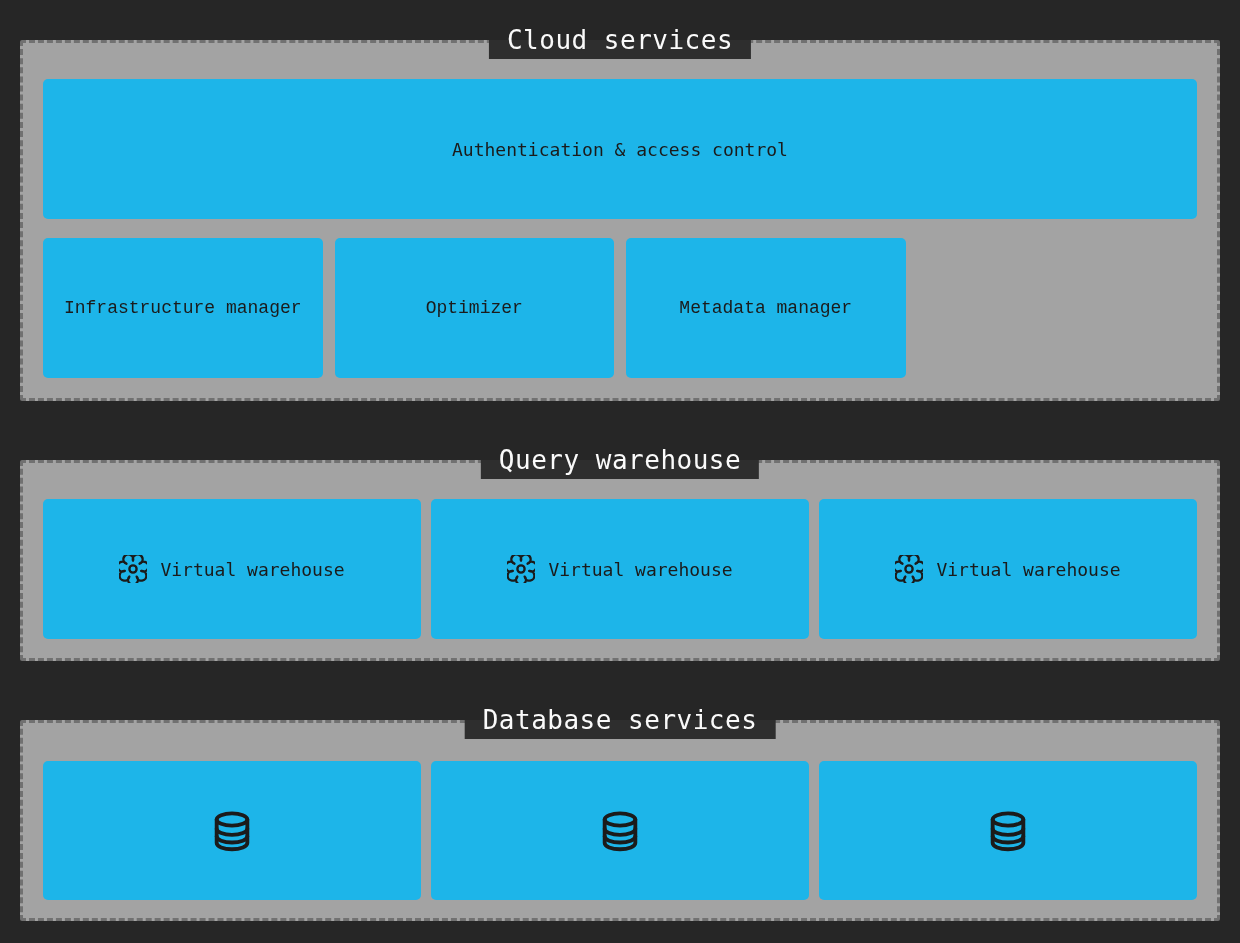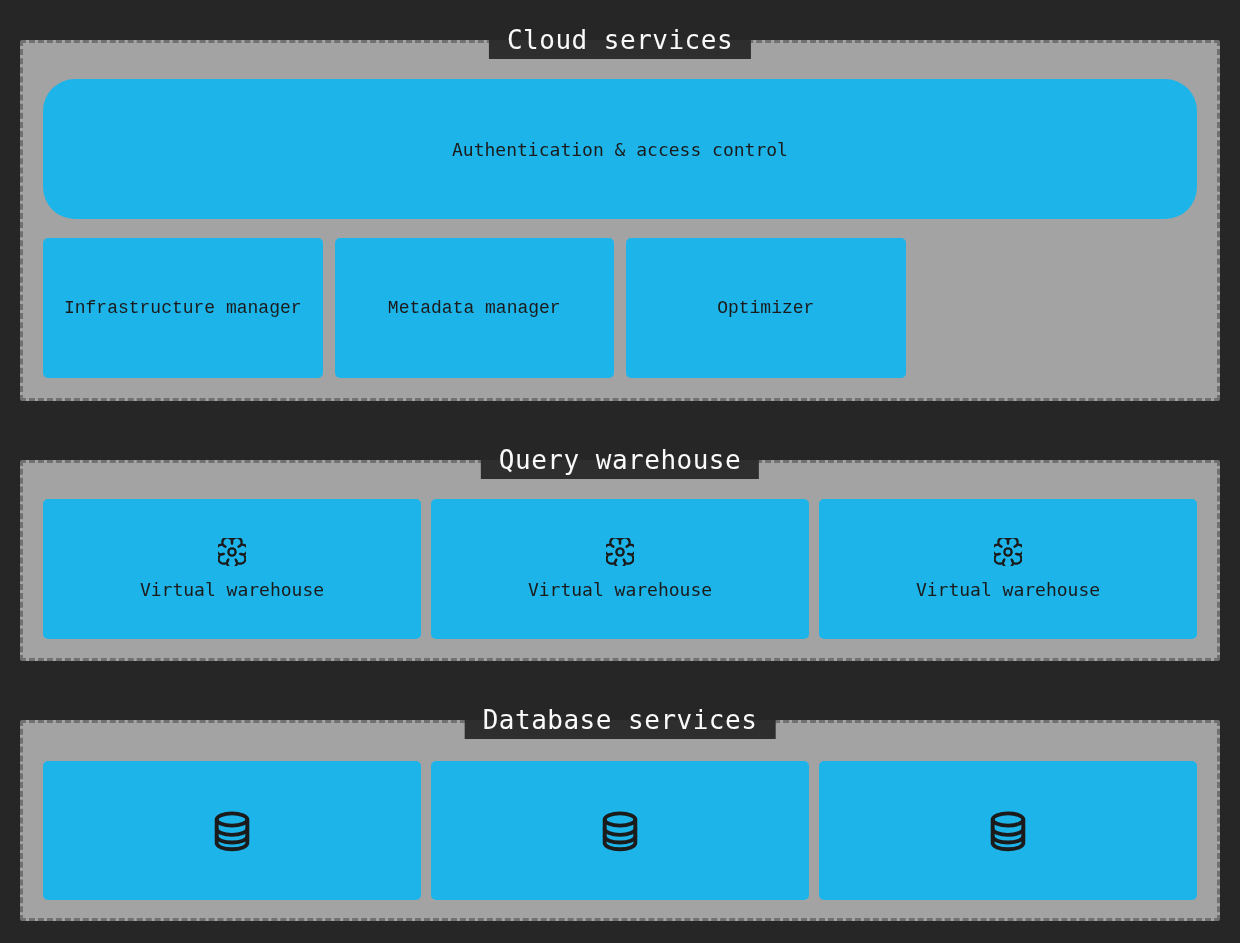--- a/index.html
+++ b/index.html
@@ -38,62 +38,62 @@
   .box {
     background: #1db5e9;
     border-radius: 5px;
     color: #1b1b1b;
     font-size: 18px;
     display: flex;
     align-items: center;
     justify-content: center;
     text-align: center;
   }
-  .auth-box { height: 140px; margin-bottom: 19px; border-radius: 32px; }
+  .auth-box { height: 140px; margin-bottom: 19px; }
   .grid-4 {
     display: grid;
     grid-template-columns: repeat(4, 1fr);
     gap: 12px;
     font-family: Liberation Mono, monospace;
   }
   .grid-4 .box { height: 140px; }
   .grid-3 {
     display: grid;
     grid-template-columns: repeat(3, 1fr);
     gap: 10px;
   }
   .grid-3 .box { height: 140px; }
   #section-storage .grid-3 .box { height: 139px; }
 
   .warehouse-box {
-    flex-direction: column;
+    flex-direction: row;
     gap: 13px;
   }
   .icon { display: block; }
   .icon svg { display: block; stroke: #1b1b1b; fill: none; stroke-width: 2; stroke-linecap: round; stroke-linejoin: round; }
 </style>
 </head>
 <body>
 
 <div>
 
   <div class="section" id="section-cloud">
     <div class="section-title">Cloud services</div>
     <div class="box auth-box">
       <span>Authentication &amp; access control</span>
     </div>
     <div class="grid-4">
       <div class="box">
         <span>Infrastructure manager</span>
       </div>
       <div class="box">
-        <span>Metadata manager</span>
+        <span>Optimizer</span>
       </div>
       <div class="box">
-        <span>Optimizer</span>
+        <span>Metadata manager</span>
       </div>
     </div>
   </div>
 
   <div class="section" id="section-query">
     <div class="section-title">Query warehouse</div>
     <div class="grid-3">
 
       <div class="box warehouse-box">
         <span class="icon">

